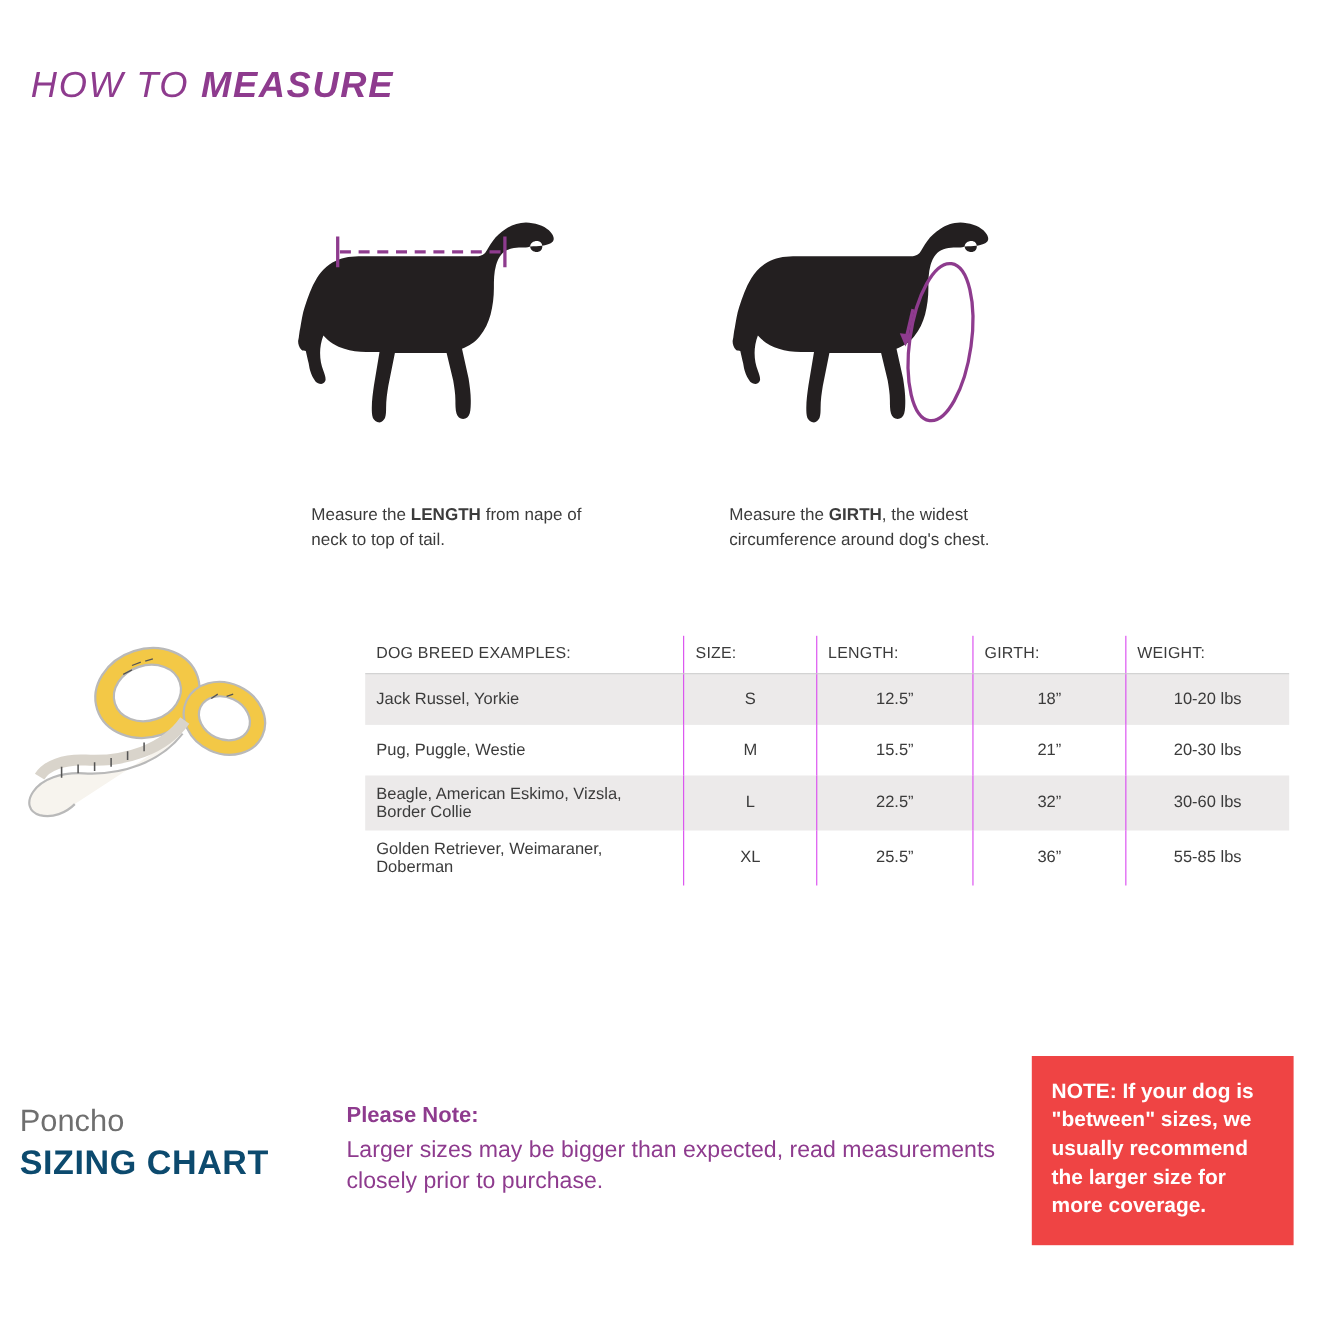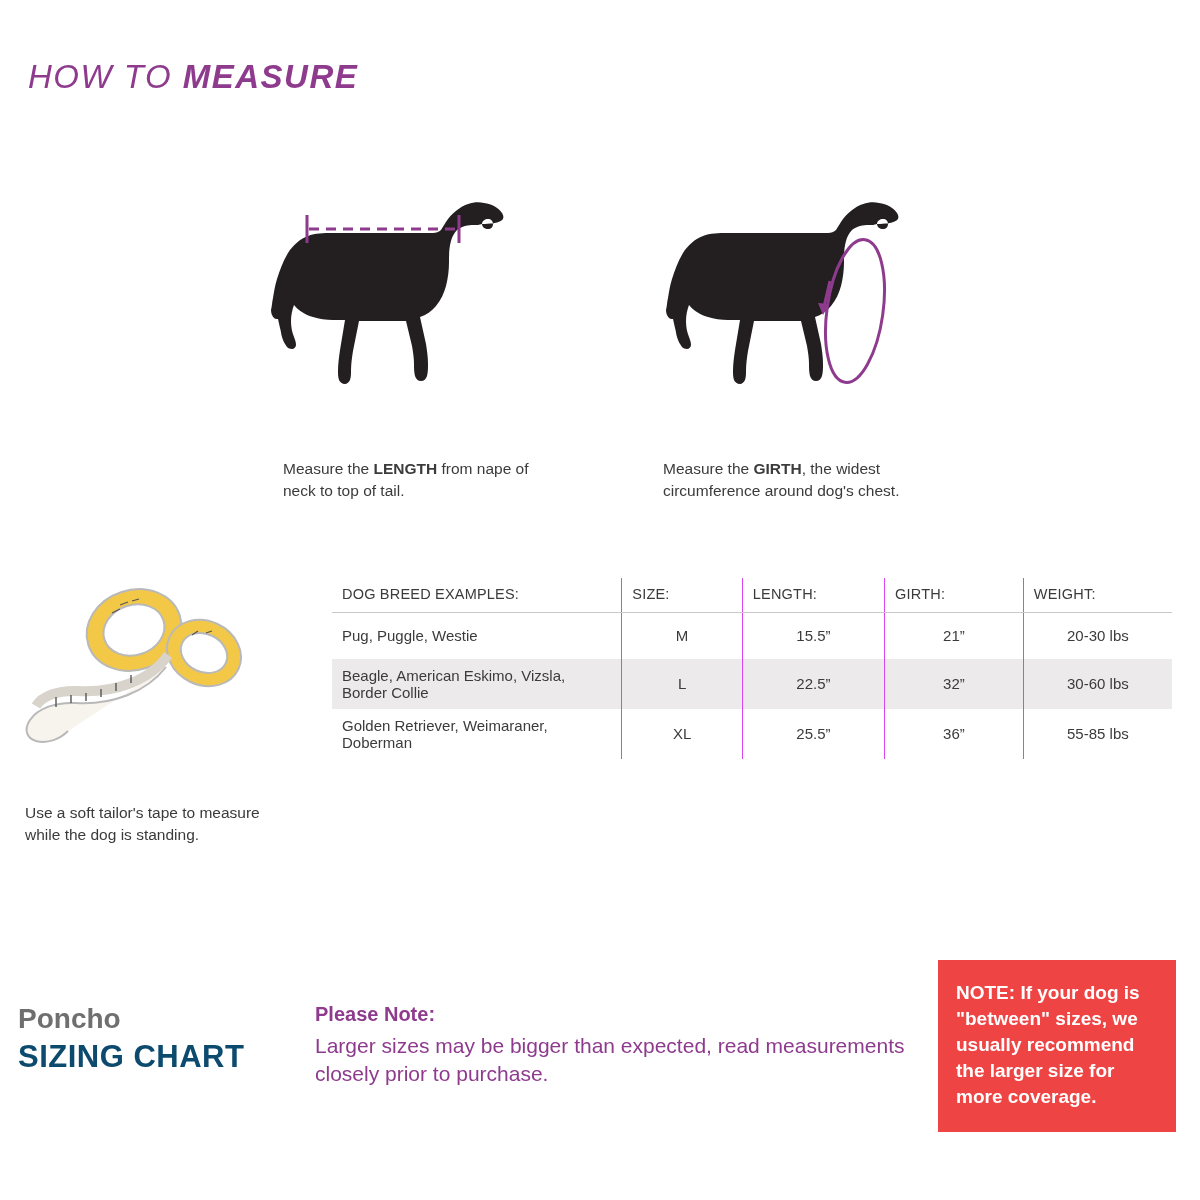--- a/index.html
+++ b/index.html
@@ -137,21 +137,21 @@
     left: 18px;
     top: 1000px;
     width: 280px;
     color: #8e3b8e;
     line-height: 38px;
   }
   .footer-title .line1 {
     font-size: 28px;
     color: #6f6f6f;
     display: block;
-    font-weight: 700;
+    font-weight: 400;
   }
   .footer-title .line2 {
     font-size: 31px;
     color: #0c4a6e;
     display: block;
     letter-spacing: 0.5px;
     font-weight: 700;
   }
 
   .please-note {
@@ -242,34 +242,40 @@
       </g>
       <g stroke="#555555" stroke-width="1.2">
         <line x1="96" y1="38" x2="104" y2="34"></line>
         <line x1="104" y1="30" x2="112" y2="27"></line>
         <line x1="116" y1="26" x2="123" y2="24"></line>
         <line x1="176" y1="60" x2="182" y2="56"></line>
         <line x1="190" y1="58" x2="196" y2="56"></line>
       </g>
     </svg>
   </div>
-  <div class="tape-caption">Use a soft tailor's tape to measure while the dog is standing.</div>
 
   <div class="table-wrap">
     <table class="sizing">
       <thead>
         <tr>
           <th class="col-breed">DOG BREED EXAMPLES:</th>
           <th class="col-size">SIZE:</th>
           <th class="col-length">LENGTH:</th>
           <th class="col-girth">GIRTH:</th>
           <th class="col-weight">WEIGHT:</th>
         </tr>
       </thead>
       <tbody>
+        <tr class="shaded">
+          <td class="col-breed">Jack Russel, Yorkie</td>
+          <td class="col-size">S</td>
+          <td class="col-length">12.5”</td>
+          <td class="col-girth">18”</td>
+          <td class="col-weight">10-20 lbs</td>
+        </tr>
         <tr>
           <td class="col-breed">Pug, Puggle, Westie</td>
           <td class="col-size">M</td>
           <td class="col-length">15.5”</td>
           <td class="col-girth">21”</td>
           <td class="col-weight">20-30 lbs</td>
         </tr>
         <tr class="shaded">
           <td class="col-breed">Beagle, American Eskimo, Vizsla, Border Collie</td>
           <td class="col-size">L</td>

